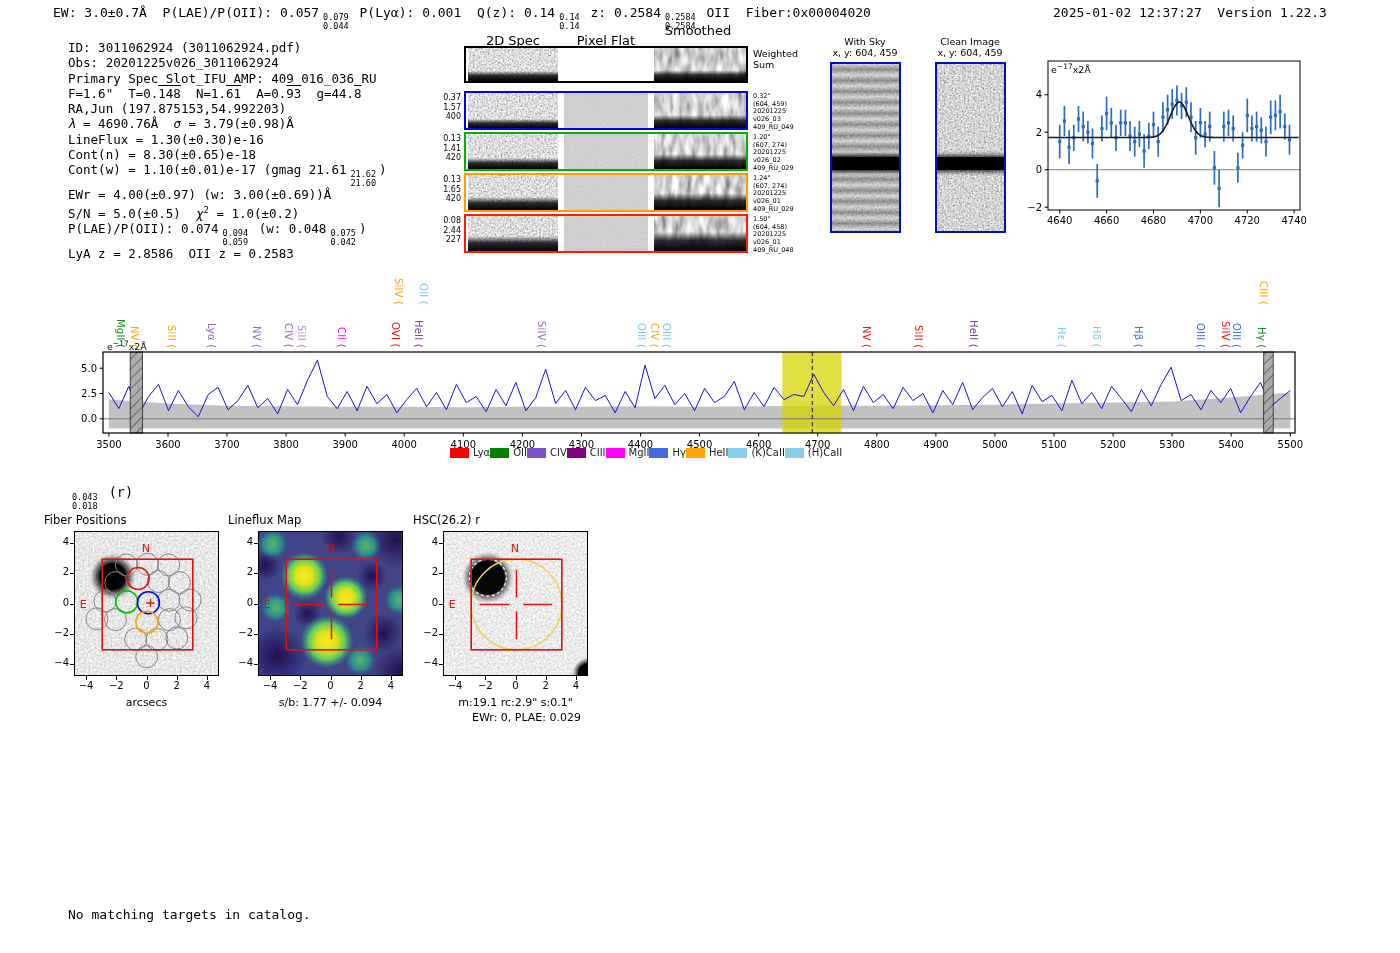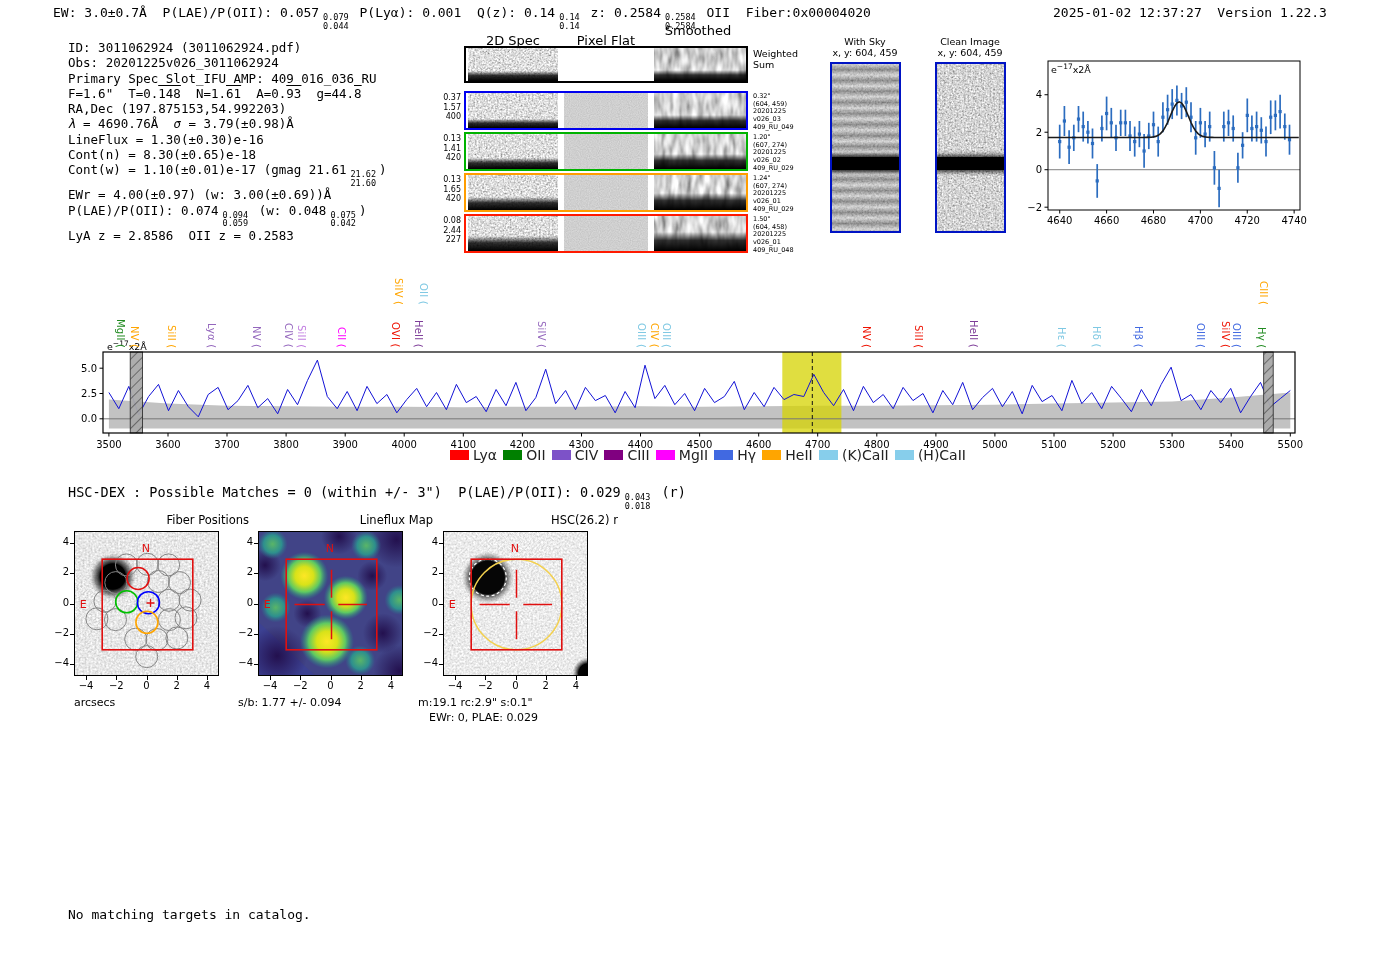--- a/index.html
+++ b/index.html
@@ -25,50 +25,51 @@
 .tright.big{font-size:9.5px;line-height:11px}
 .ptitle{position:absolute;text-align:center;font-size:9.5px;line-height:11px}
 .bluebox{position:absolute;top:62px;width:71px;height:171px;border:2px solid #0013c4;overflow:hidden;background:#999}
 .stripes{background:repeating-linear-gradient(180deg,#e4e4e4 0px,#5a5a5a 5.5px,#e4e4e4 11px)}
 .skyband{position:absolute;top:93px;left:0;right:0;height:13px;background:#000;box-shadow:0 0 4px 2px rgba(0,0,0,.75)}
 #inset{position:absolute;left:1020px;top:48px;width:302px;height:188px}
 #mainplot{position:absolute;left:60px;top:340px;width:1310px;height:132px}
 .tk{font:9.5px "DejaVu Sans",sans-serif;fill:#000}
 .tk2{font:10px "DejaVu Sans",sans-serif;fill:#000}
 .llab{position:absolute;writing-mode:vertical-rl;font-size:10px;white-space:nowrap;letter-spacing:.2px}
-#legend{position:absolute;left:450px;top:447px;width:516px;display:flex;justify-content:space-between;font-size:14px;color:#222}
+#legend{position:absolute;left:450px;top:447px;width:516px;display:flex;font-size:10px;color:#222}
 .lgi{display:flex;align-items:center;white-space:nowrap}
 .sw{display:inline-block;width:19px;height:10px;margin-right:4px}
 #hscdex{position:absolute;left:68px;top:484px;font-size:13.5px;white-space:pre}
-.cuttitle{position:absolute;font-size:11.5px;text-align:right}
+.cuttitle{position:absolute;font-size:11.5px;text-align:left}
 .cutbox{position:absolute;top:531px;width:145px;height:145px;border:1px solid #000;overflow:hidden;background:#bbb}
 .ctk{position:absolute;font-size:10px}
 .tickm{position:absolute;background:#000}
-.cutlab{position:absolute;font-size:11px;white-space:pre}
+.cutlab{position:absolute;font-size:11px;text-align:center;white-space:pre}
 #footer{position:absolute;left:68px;top:876px;font-size:13px;line-height:15.5px;white-space:pre}
 .ne{fill:#e01010;font:11px "DejaVu Sans",sans-serif;text-anchor:middle}
 </style>
 </head>
 <body>
 
 <div id="page">
   <div class="hdr mono" id="hdr-left"><span>EW: 3.0±0.7Å  P(LAE)/P(OII): 0.057</span><span class="frac"><span>0.079</span><span>0.044</span></span><span> P(Lyα): 0.001  Q(z): 0.14</span><span class="frac"><span>0.14</span><span>0.14</span></span><span> z: 0.2584</span><span class="frac"><span>0.2584</span><span>0.2584</span></span><span> OII  Fiber:0x00004020</span></div>
   <div class="hdr-r mono">2025-01-02 12:37:27  Version 1.22.3</div>
 
   <div id="info-block" class="mono">
       <div class="iline"><span>ID: 3011062924 (3011062924.pdf)</span></div>
       <div class="iline"><span>Obs: 20201225v026_3011062924</span></div>
       <div class="iline"><span>Primary Spec_Slot_IFU_AMP: 409_016_036_RU</span></div>
       <div class="iline"><span>F=1.6"  T=0.</span><span style="text-decoration:overline;">148</span><span>  N=1.</span><span style="text-decoration:overline;">61</span><span>  A=0.</span><span style="text-decoration:overline;">93</span><span>  g=44.</span><span style="text-decoration:overline;">8</span></div>
-      <div class="iline"><span>RA,Dec (197.875153,54.992203)</span></div>
+      <div class="iline"><span>RA,Jun (197.875153,54.992203)</span></div>
       <div class="iline"><span style="font-style:italic;">λ</span><span> = 4690.76Å  </span><span style="font-style:italic;">σ</span><span> = 3.79(±0.98)Å</span></div>
       <div class="iline"><span>LineFlux = 1.30(±0.30)e-16</span></div>
       <div class="iline"><span>Cont(n) = 8.30(±0.65)e-18</span></div>
       <div class="iline"><span>Cont(w) = 1.10(±0.01)e-17 (gmag 21.61</span><span class="frac"><span>21.62</span><span>21.60</span></span><span>)</span></div>
       <div class="iline"><span>EWr = 4.00(±0.97) (w: 3.00(±0.69))Å</span></div>
+      <div class="iline"><span>S/N = 5.0(±0.5)  </span><span style="font-style:italic;">χ</span><sup>2</sup><span> = 1.0(±0.2)</span></div>
       <div class="iline"><span>P(LAE)/P(OII): 0.074</span><span class="frac"><span>0.094</span><span>0.059</span></span><span> (w: 0.048</span><span class="frac"><span>0.075</span><span>0.042</span></span><span>)</span></div>
       <div class="iline"><span>LyA z = 2.8586  OII z = 0.2583</span></div>
     </div>
 
   <div id="grid2d">
       <div class="thead" style="left:4px;top:33px">2D Spec</div>
       <div class="thead" style="left:97px;top:33px">Pixel Flat</div>
       <div class="thead" style="left:189px;top:23px">Smoothed</div>
       <div class="trow" style="top:46px;height:37px;border-color:#000000">
         <div class="cell" style="left:2px;width:90px">
@@ -621,21 +622,21 @@
       <div class="lgi">
         <span class="sw" style="background:#87ceeb"></span>
         <span>(K)CaII</span>
       </div>
       <div class="lgi">
         <span class="sw" style="background:#87ceeb"></span>
         <span>(H)CaII</span>
       </div>
     </div>
 
-  <div id="hscdex" class="mono"><span>HSC-DEX : Possible Matches = 0 (within +/- 3")  P(LAE)/P(OII): 0.029</span><span class="frac"><span>0.043</span><span>0.018</span></span><span> (r)</span></div>
+  <div id="hscdex" class="mono"><span class="frac"><span>0.043</span><span>0.018</span></span><span> (r)</span></div>
 
   <div id="cutouts">
       <div class="cuttitle" style="left:44px;top:513px;width:205px">Fiber Positions</div>
       <div class="cutbox" style="left:74px">
         <svg class="fill" preserveAspectRatio="none">
           <filter id="nz16" x="-5%" y="-5%" width="110%" height="110%">
             <feTurbulence type="fractalNoise" baseFrequency="0.5" numOctaves="2" seed="41" stitchTiles="stitch"></feTurbulence>
             <feColorMatrix type="saturate" values="0"></feColorMatrix>
             <feComponentTransfer>
               <feFuncR type="linear" slope="0.9" intercept="0.35"></feFuncR>

